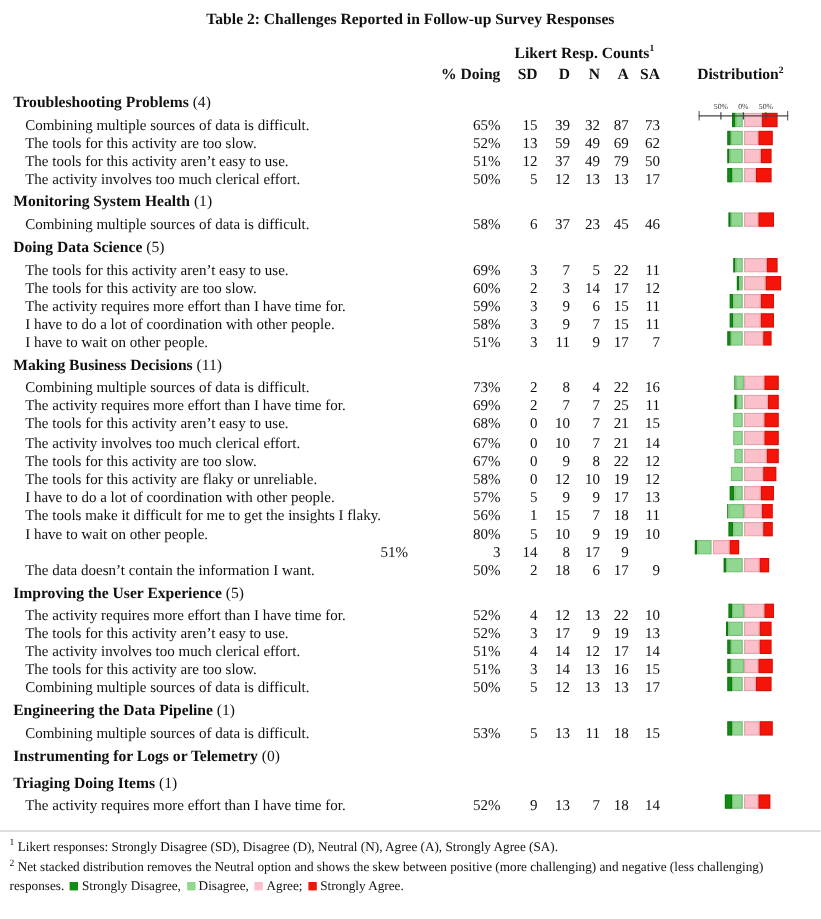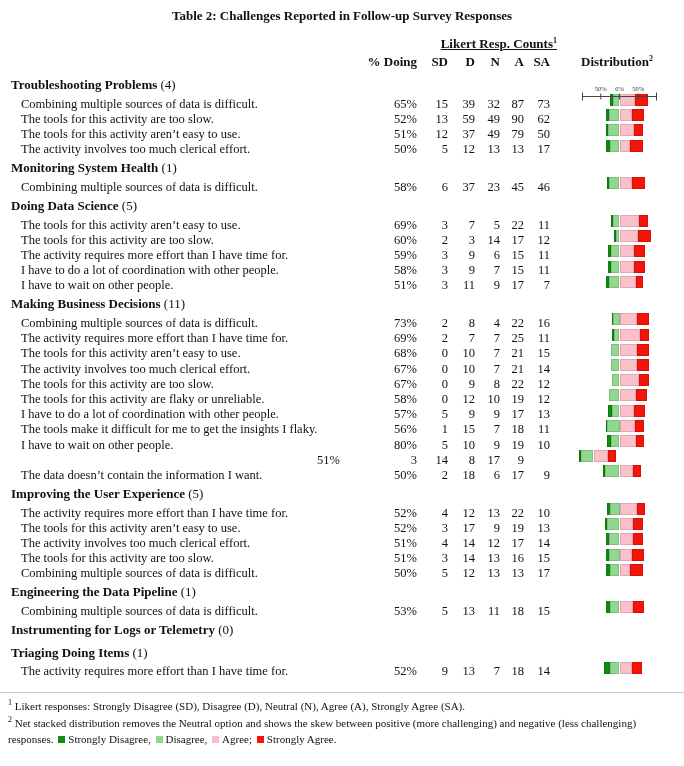--- a/index.html
+++ b/index.html
@@ -6,22 +6,22 @@
   .page {
     position:relative; width:684px; height:766px; background:#ffffff;
     font-family:"Liberation Serif","DejaVu Serif",serif; color:#111;
     overflow:hidden;
   }
   .caption {
     padding-top:8px; text-align:center; font-weight:bold; font-size:13px; line-height:16px;
   }
   .hdr-group-row { margin-top:12px; height:15px; line-height:15px; }
   .hdr-group {
-    display:block; margin-left:417px; width:140px; text-align:right;
-    font-weight:bold; font-size:13px;text-decoration:underline;
+    display:block; margin-left:417px; width:140px; text-align:center;
+    font-weight:bold; font-size:13px;
   }
   .cols {
     display:grid;
     grid-template-columns:340px 77px 31px 27px 25px 24px 26px 134px;
     align-items:baseline;
   }
   .hdr-cols { margin-top:3px; font-weight:bold; font-size:13px; line-height:16px; }
   .num { text-align:right; }
   .c-dist { text-align:center; }
   sup { font-size:8px; line-height:0; }
@@ -86,21 +86,21 @@
               </span>
             </span>
   </div>
 
   <div class="cols row">
     <span class="label">The tools for this activity are too slow.</span>
     <span class="num">52%</span>
     <span class="num">13</span>
     <span class="num">59</span>
     <span class="num">49</span>
-    <span class="num">90</span>
+    <span class="num">69</span>
     <span class="num">62</span>
     <span class="dist-cell">
               <span class="bar">
                 <span class="seg" style="left: 24.1995px; width: 2.40148px; background: rgb(18, 140, 18);"></span>
                 <span class="seg" style="left: 26.601px; width: 10.899px; background: rgb(144, 216, 144);"></span>
                 <span class="seg" style="left: 37.5px; width: 12.7463px; background: rgb(252, 192, 203);"></span>
                 <span class="seg" style="left: 50.2463px; width: 11.4532px; background: rgb(245, 20, 10);"></span>
               </span>
             </span>
   </div>

